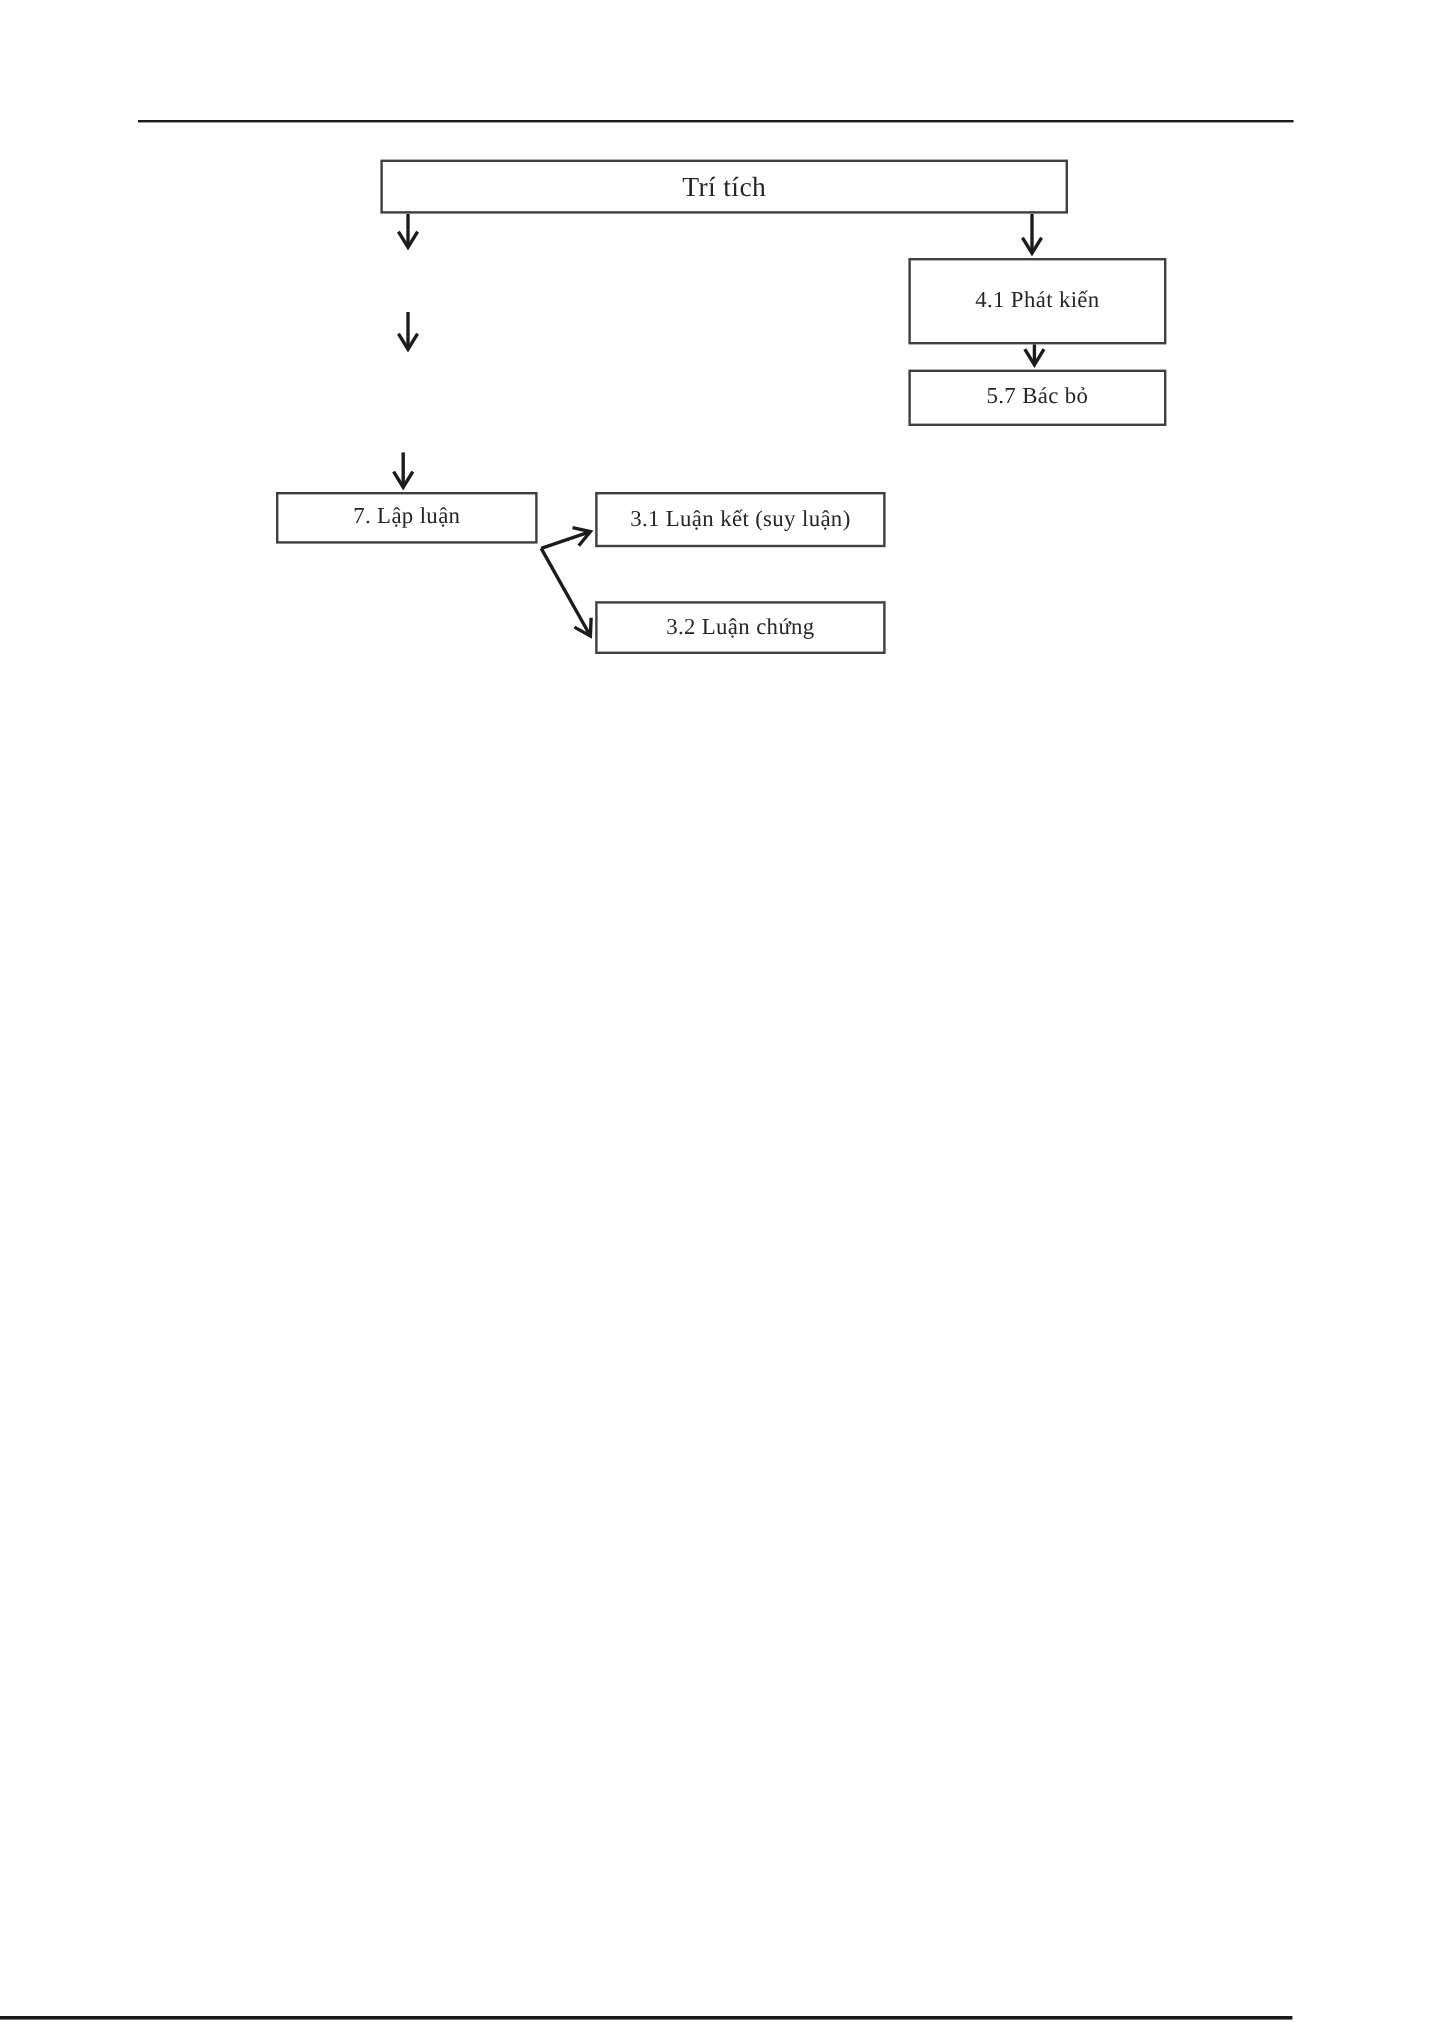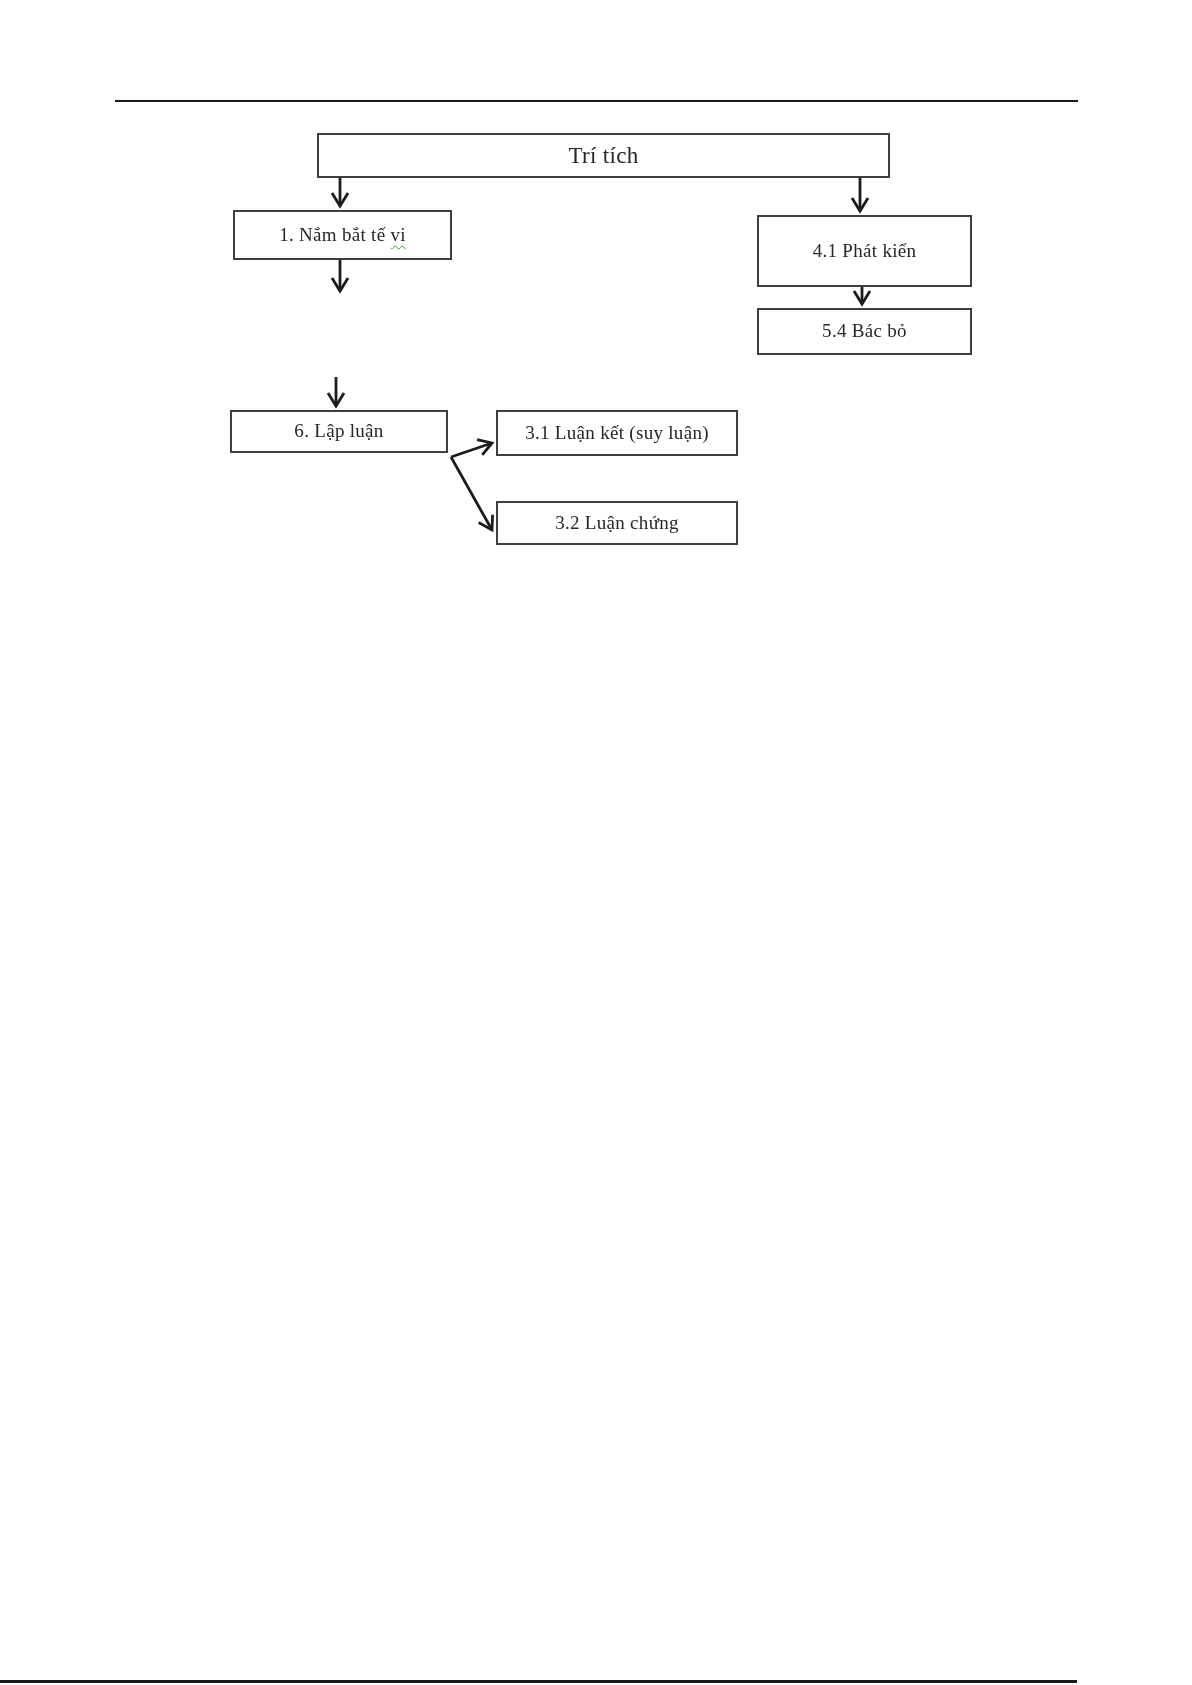--- a/index.html
+++ b/index.html
@@ -81,41 +81,35 @@
     <line x1="336" y1="377" x2="336" y2="406" stroke="#1c1c1c" stroke-width="2.8" marker-end="url(#chev)"></line>
     <line x1="862" y1="269" x2="862" y2="304" stroke="#1c1c1c" stroke-width="2.8" marker-end="url(#chev)"></line>
     <line x1="451" y1="457" x2="492" y2="443" stroke="#1c1c1c" stroke-width="2.8" marker-end="url(#chev)"></line>
     <line x1="451" y1="457" x2="492" y2="530" stroke="#1c1c1c" stroke-width="2.8" marker-end="url(#chev)"></line>
   </svg>
 
   <div class="node node-root">
     <span>Trí tích</span>
   </div>
 
-  <div class="node node-n1">
-    <span>
-      <span>1. Nắm bắt tế</span>
-      <span class="flagged">vi</span>
-    </span>
-  </div>
 
 
   <div class="node node-n3">
-    <span>6. Lập luận</span>
+    <span>7. Lập luận</span>
   </div>
 
   <div class="node node-n31">
     <span>3.1 Luận kết (suy luận)</span>
   </div>
 
   <div class="node node-n32">
     <span>3.2 Luận chứng</span>
   </div>
 
   <div class="node node-n41">
     <span>4.1 Phát kiến</span>
   </div>
 
   <div class="node node-n42">
-    <span>5.4 Bác bỏ</span>
+    <span>5.7 Bác bỏ</span>
   </div>
 
 </div>
 
 </body></html>

